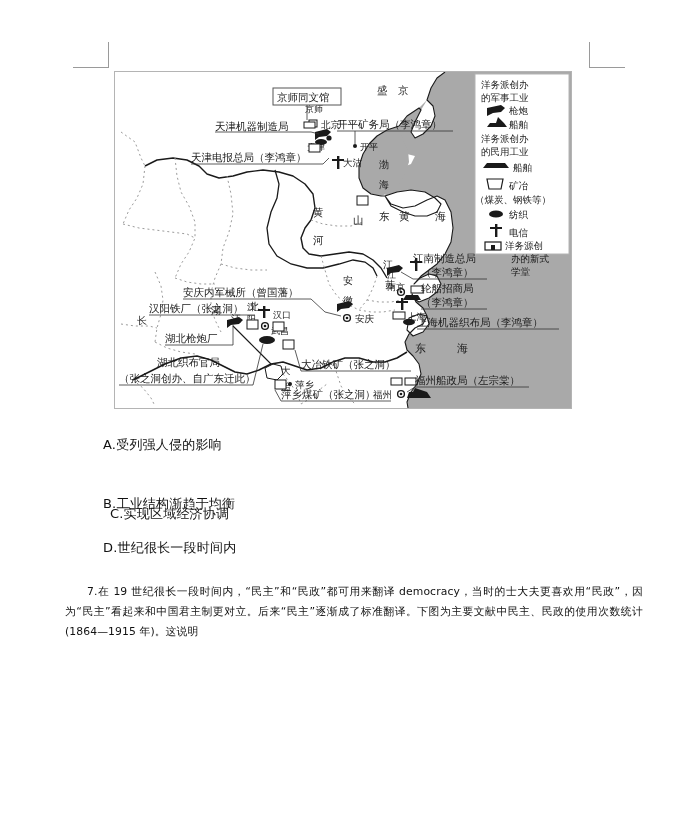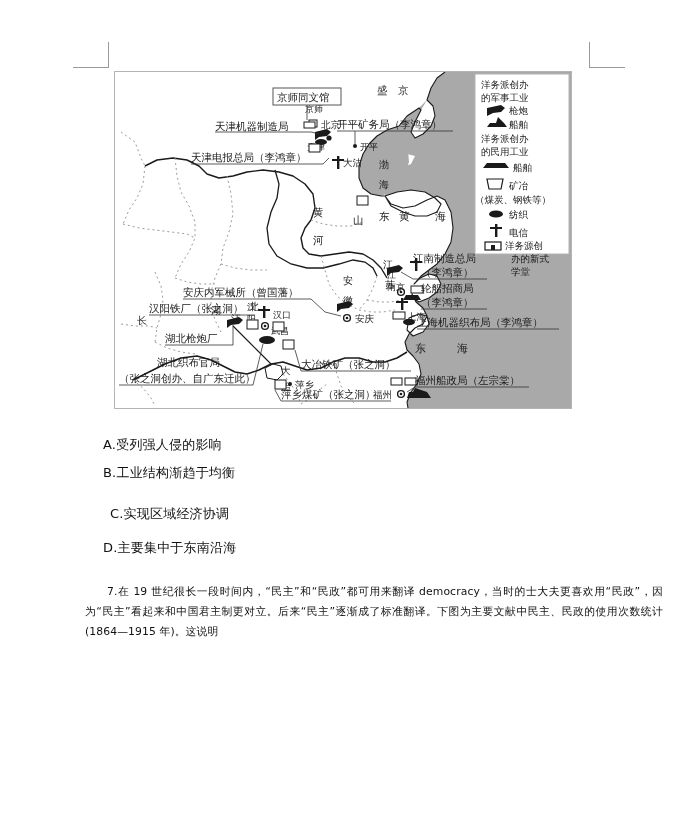--- a/index.html
+++ b/index.html
@@ -66,36 +66,35 @@
   .opt {
     position: absolute;
     left: 103px;
     font-size: 13px;
     line-height: 14px;
     letter-spacing: 0.2px;
     color: #111;
     white-space: nowrap;
   }
   #option-a { top: 438px; }
-  #option-b { top: 466px; }
+  #option-b { top: 497px; }
   #option-c { top: 507px; margin-left: 7px; }
   #option-d { top: 541px; }
 
   #question-7 {
     position: absolute;
     left: 65px;
     top: 582px;
     width: 578px;
     font-size: 10.8px;
     line-height: 20px;
     text-align: justify;
     text-indent: 22px;
     color: #111;
     letter-spacing: 0.1px;
-    margin-left: 20px;
   }
 </style>
 </head>
 <body>
 
 <div class="crop-mark crop-tl">
   <div class="v"></div>
     <div class="h"></div>
 </div>
 <div class="crop-mark crop-tr">
@@ -373,15 +372,15 @@
       <text class="maptext" x="300" y="312" font-size="10.5">福州船政局（左宗棠）</text>
       <path d="M300,315 L414,315" stroke="#333" stroke-width="0.8" fill="none"></path>
       <path d="M300,315 L292,320" stroke="#333" stroke-width="0.8" fill="none"></path>
     </g>
   </svg>
 </div>
 
 <div class="opt" id="option-a">A.受列强人侵的影响</div>
 <div class="opt" id="option-b">B.工业结构渐趋于均衡</div>
 <div class="opt" id="option-c">C.实现区域经济协调</div>
-<div class="opt" id="option-d">D.主要集中于东南沿海</div>
+<div class="opt" id="option-d">D.世纪很长一段时间内</div>
 
 <div id="question-7">7.在 19 世纪很长一段时间内，“民主”和“民政”都可用来翻译 democracy，当时的士大夫更喜欢用“民政”，因为“民主”看起来和中国君主制更对立。后来“民主”逐渐成了标准翻译。下图为主要文献中民主、民政的使用次数统计(1864—1915 年)。这说明</div>
 
 </body></html>

